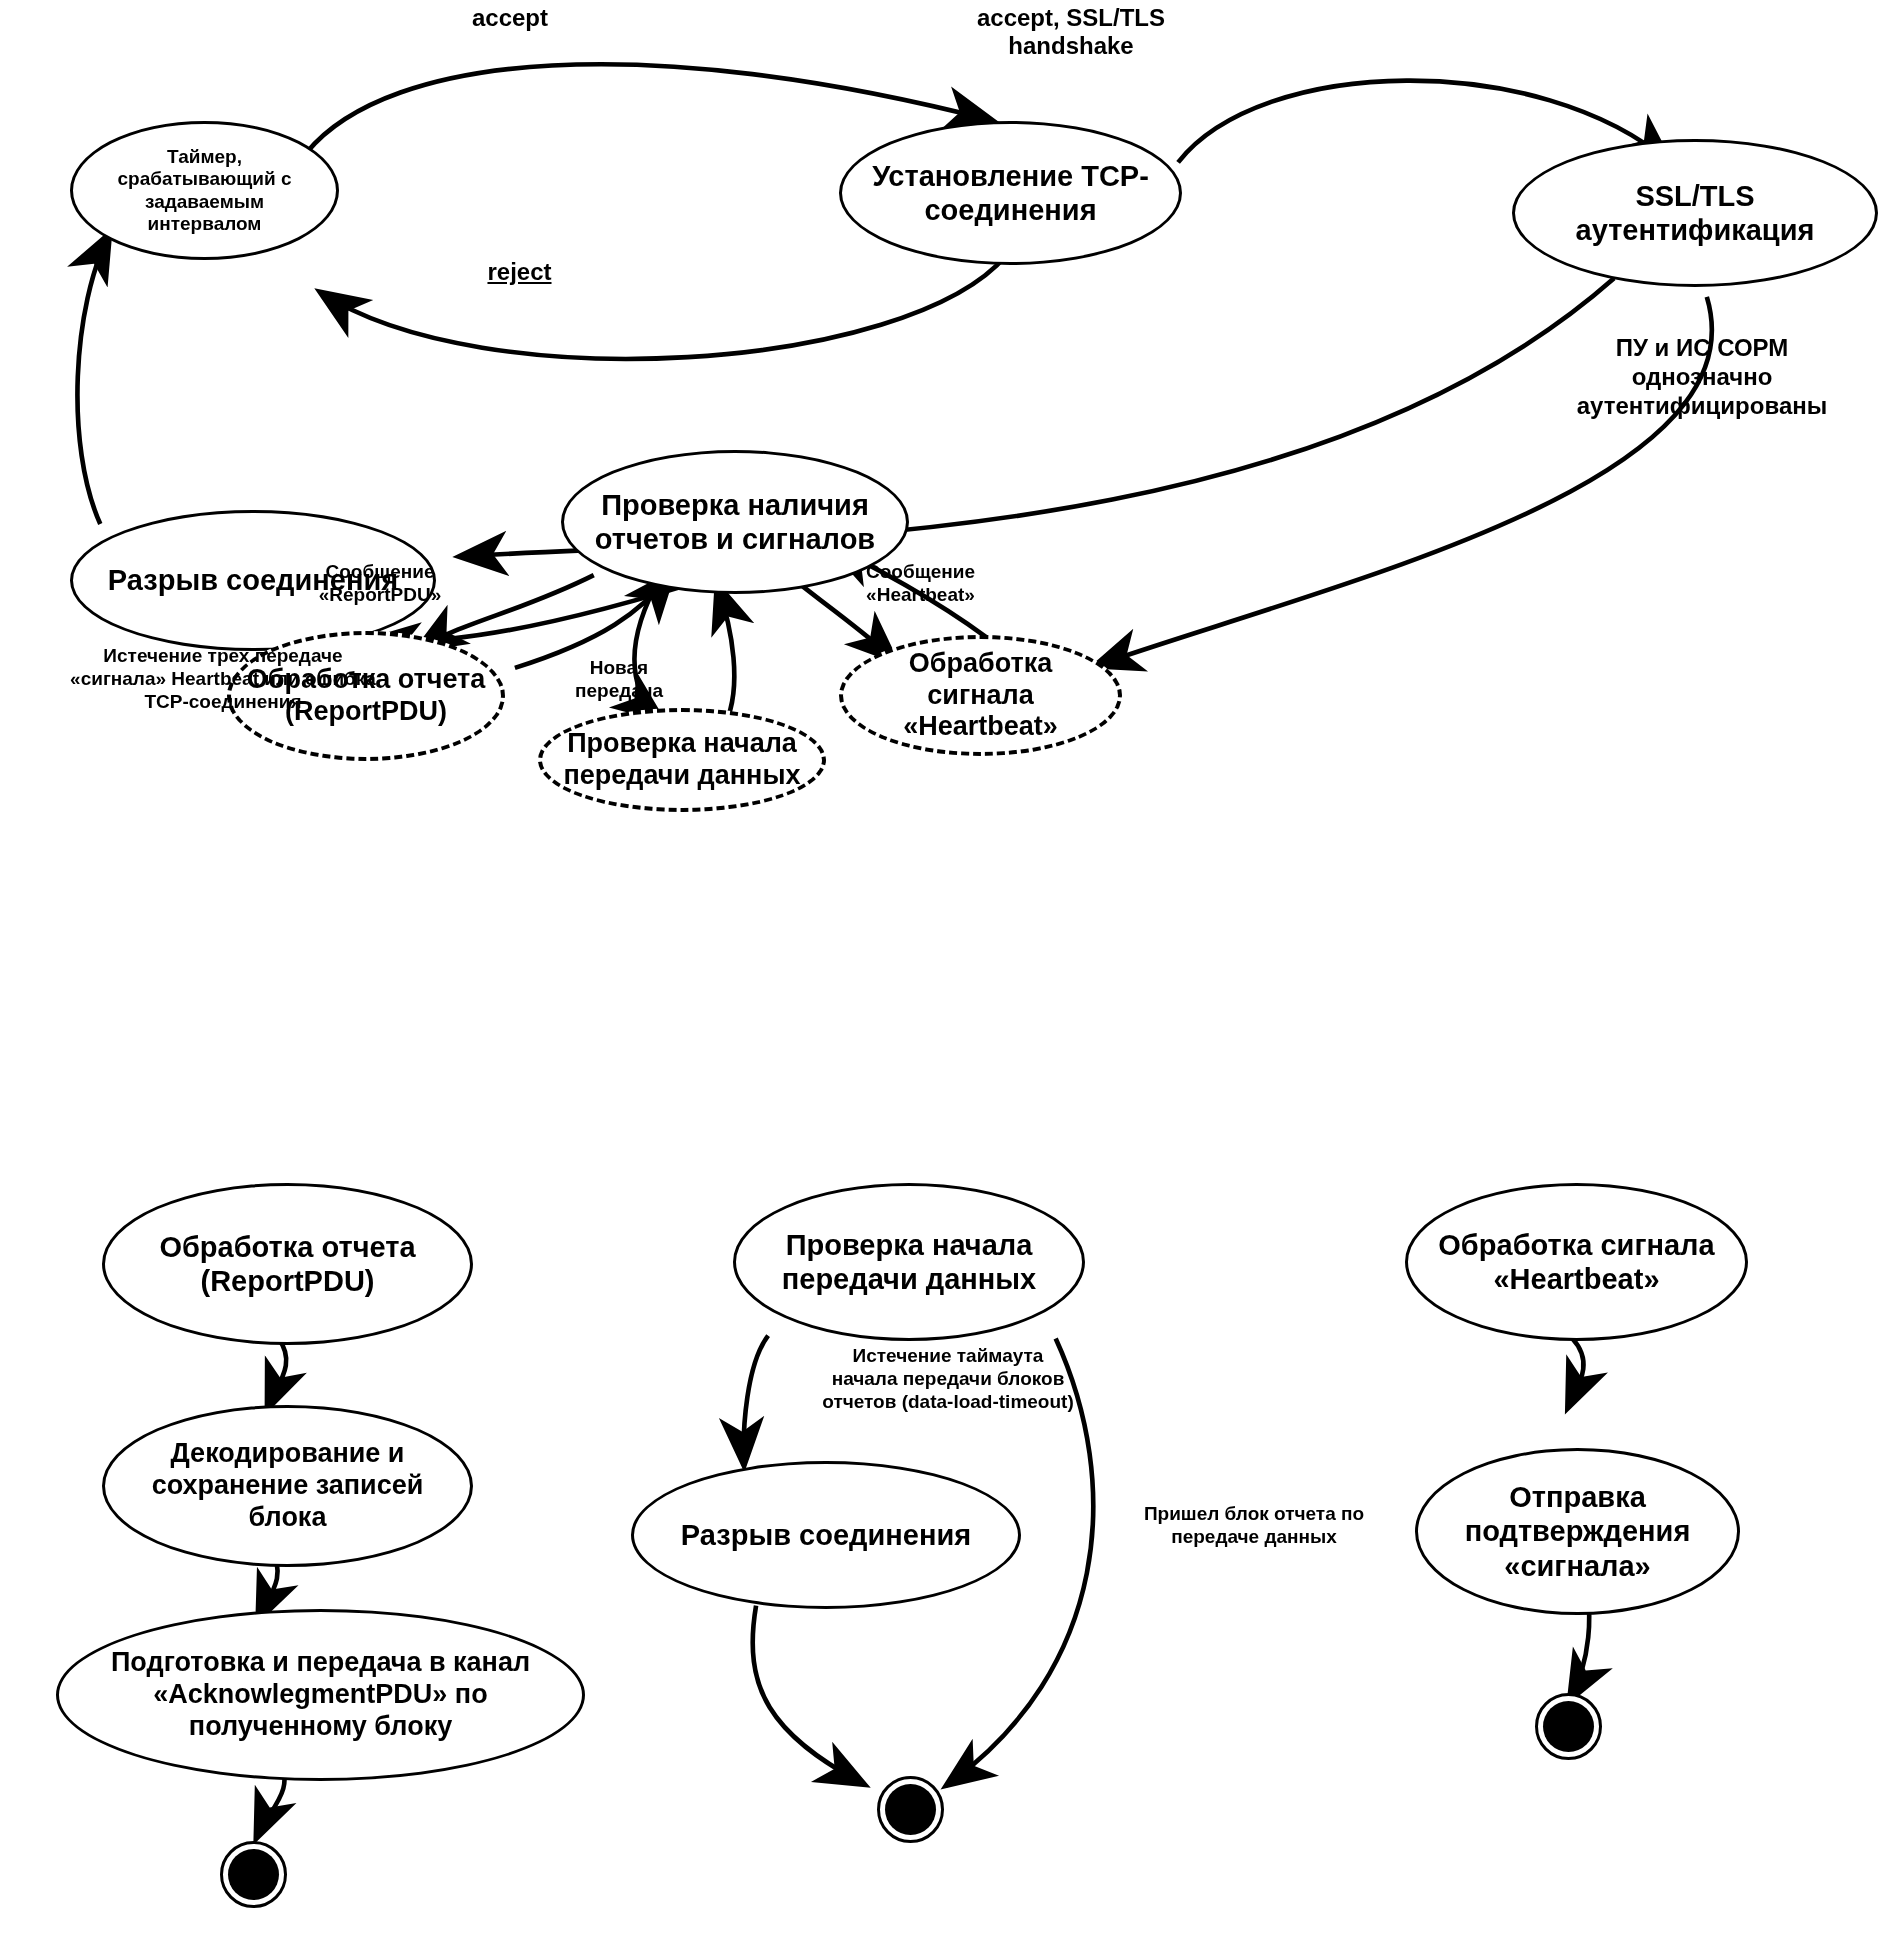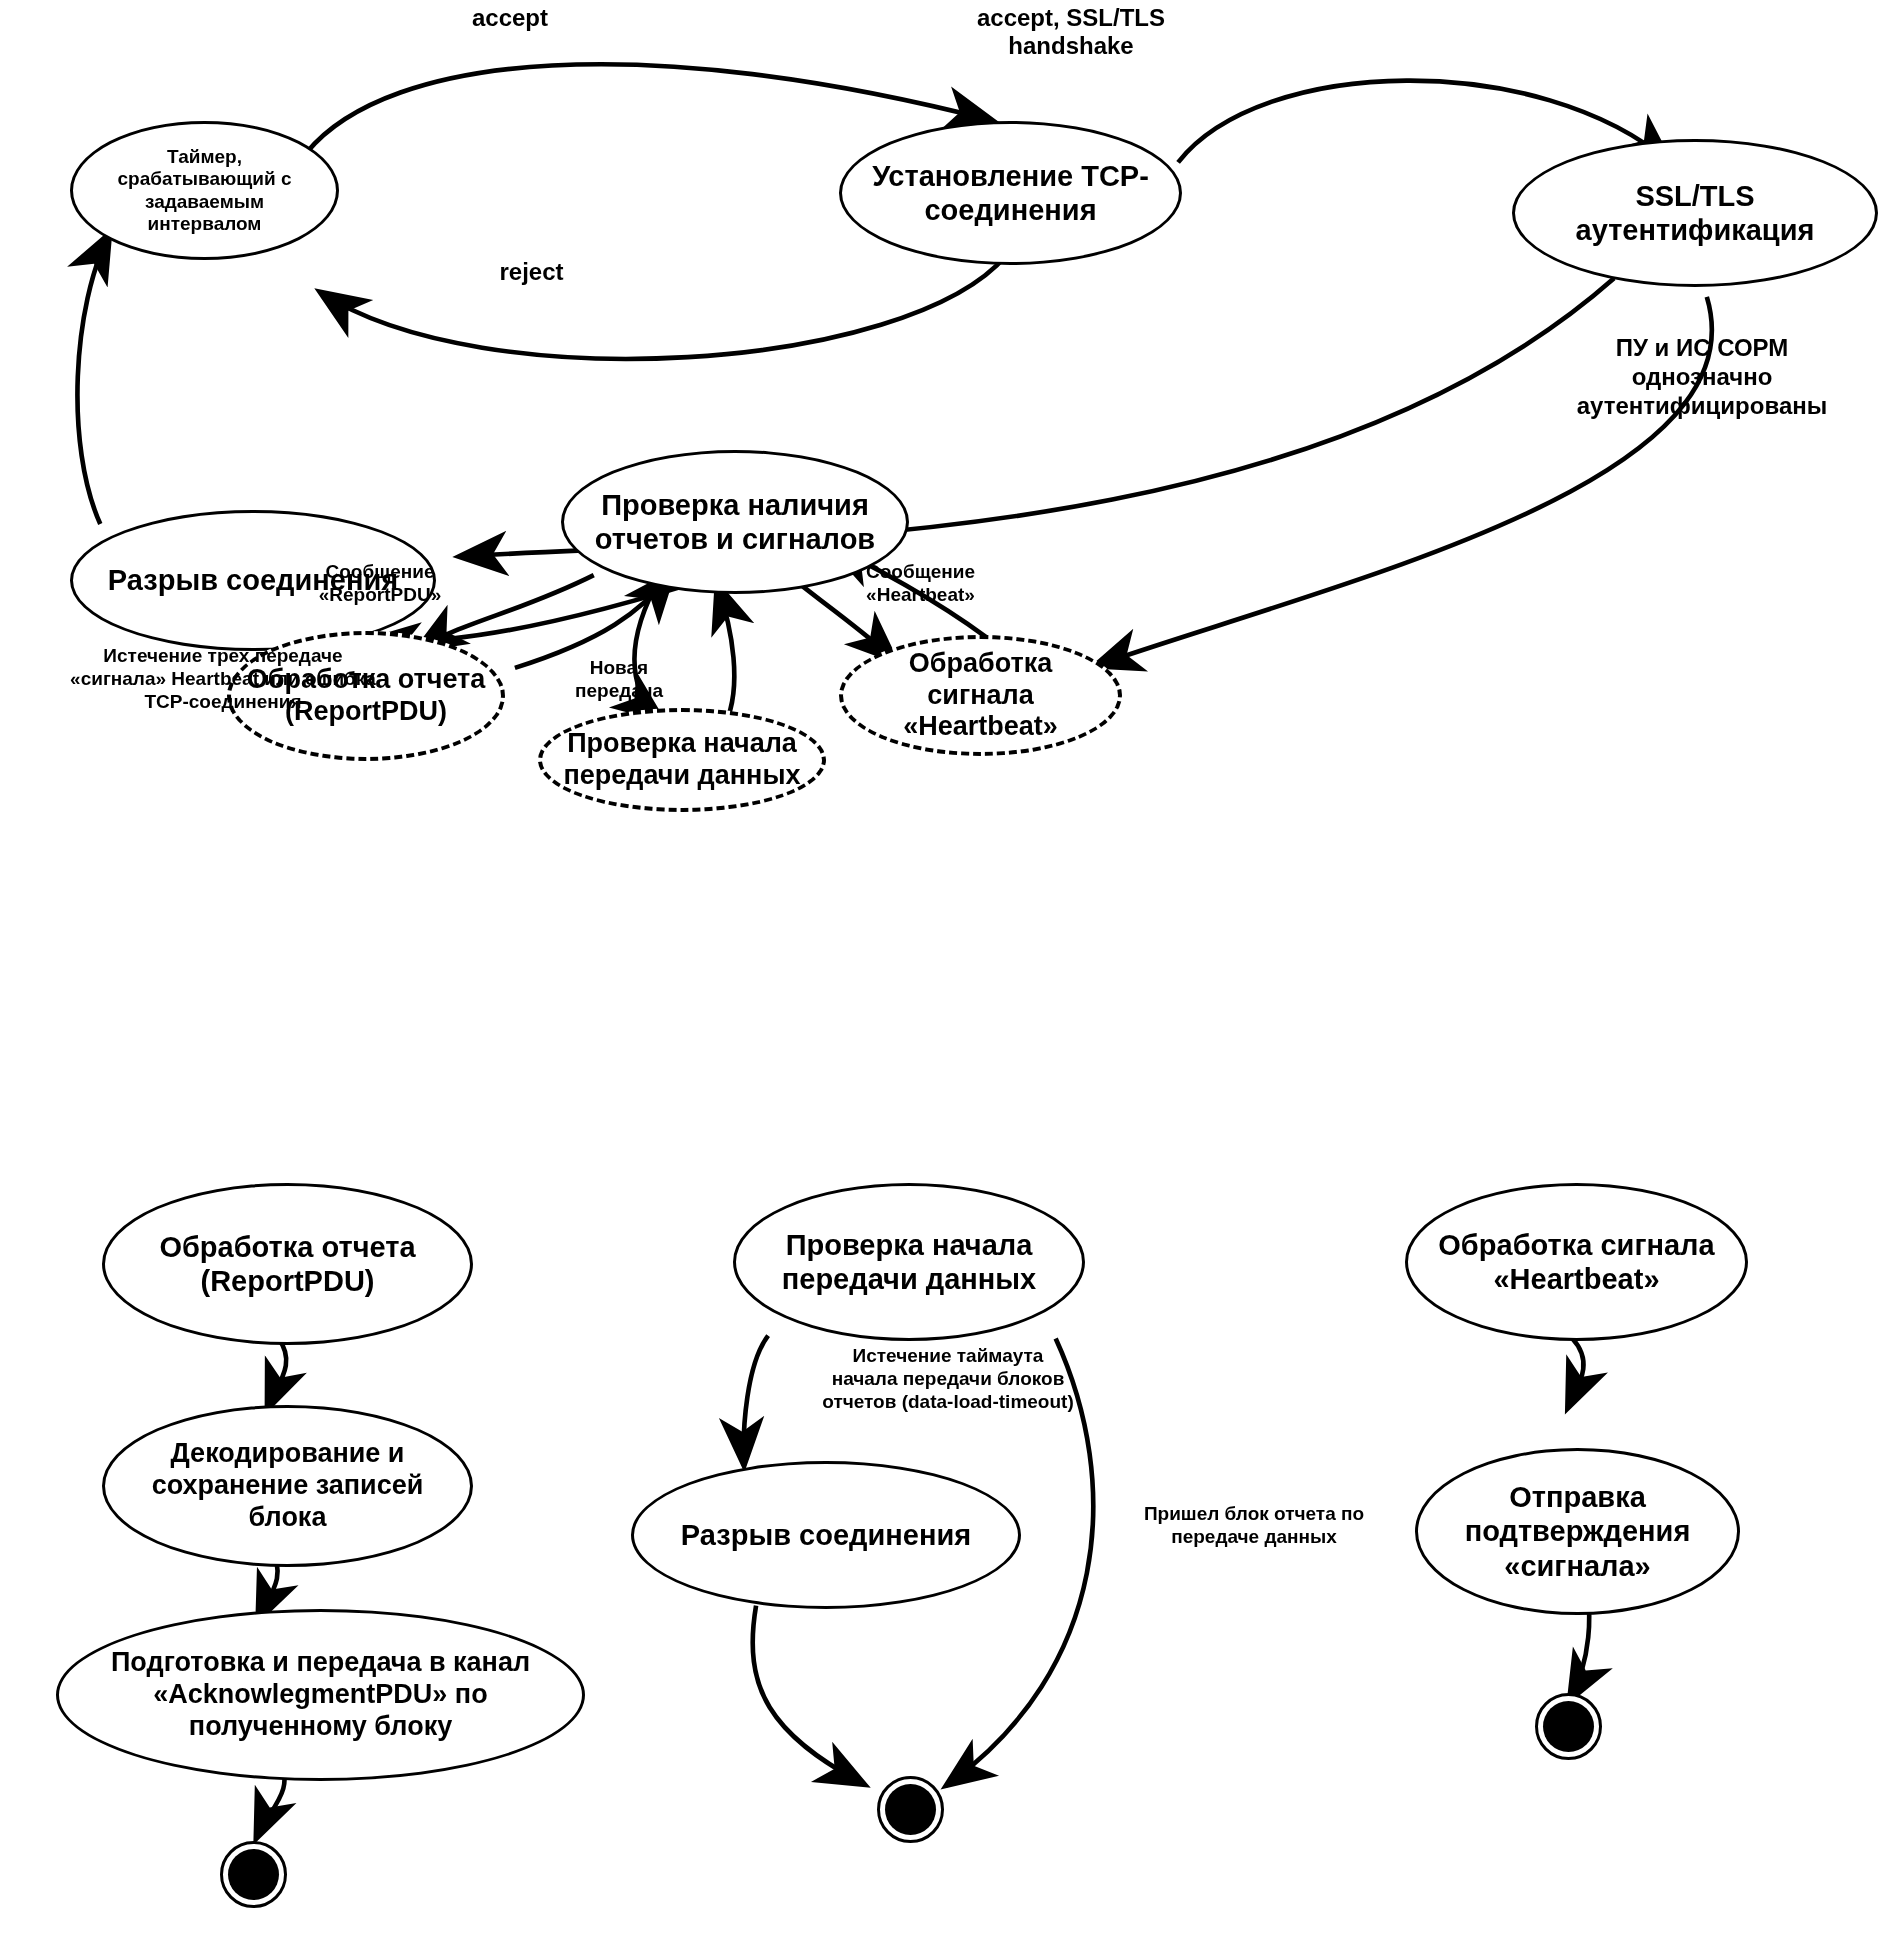--- a/index.html
+++ b/index.html
@@ -146,21 +146,21 @@
 передачи данных</div>
 
   <div class="node dashed sz-lg" style="left:839px; top:635px; width:283px; height:121px;">Обработка сигнала
 «Heartbeat»</div>
 
   <div class="edge-label sz-md" style="left:408px; top:3.7px; width:204px;">accept</div>
 
   <div class="edge-label sz-md" style="left:918px; top:3.7px; width:306px;">accept, SSL/TLS
 handshake</div>
 
-  <div class="edge-label sz-md" style="left:434px; top:258px; width:195px;">reject</div>
+  <div class="edge-label sz-md" style="left:422px; top:258px; width:195px;text-decoration:underline;">reject</div>
 
 
   <div class="edge-label sz-md" style="left:1535px; top:334px; width:334px;">ПУ и ИС СОРМ
 однозначно
 аутентифицированы</div>
 
   <div class="edge-label sz-sm" style="left:28px; top:645px; width:390px;">Истечение трех передаче
 «сигнала» Heartbeat или ошибка
 TCP-соединения</div>
 

